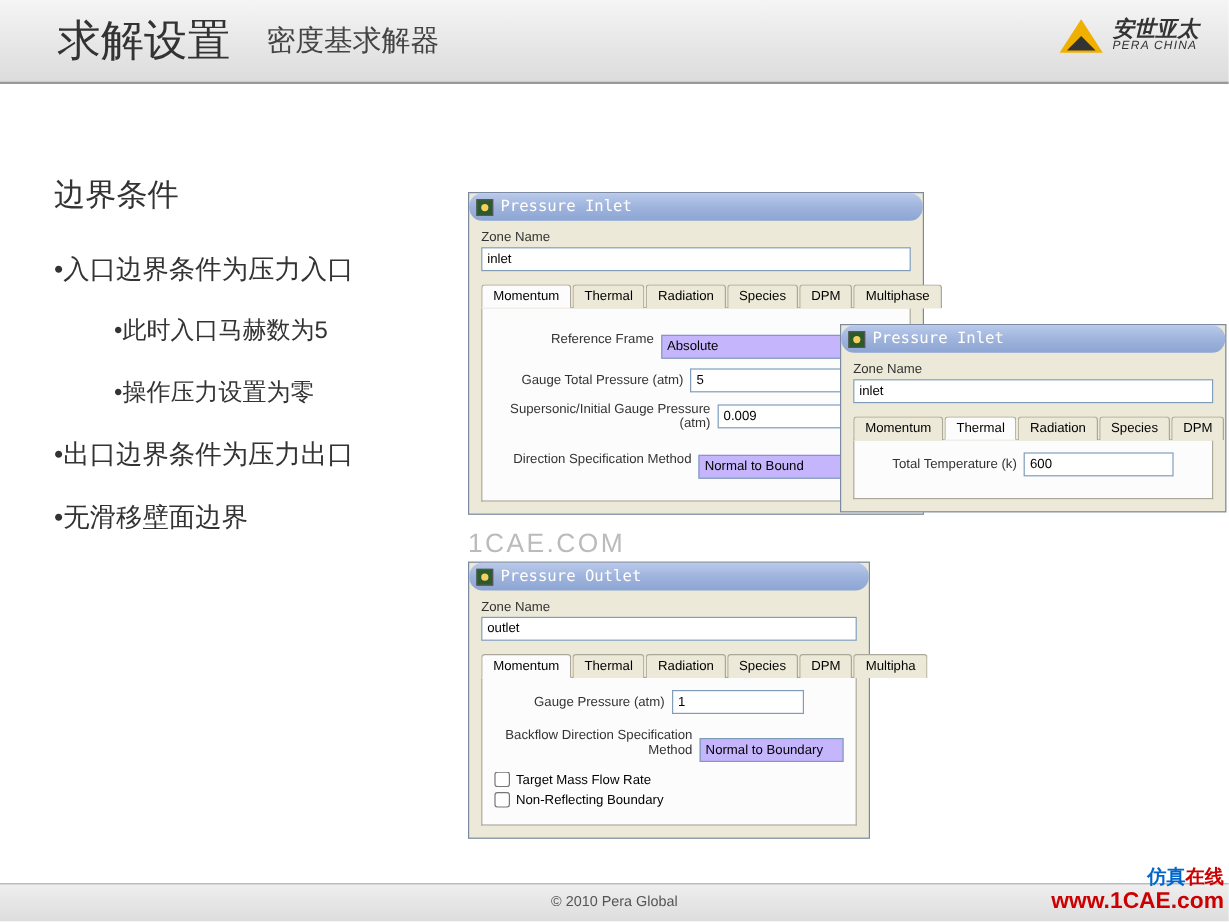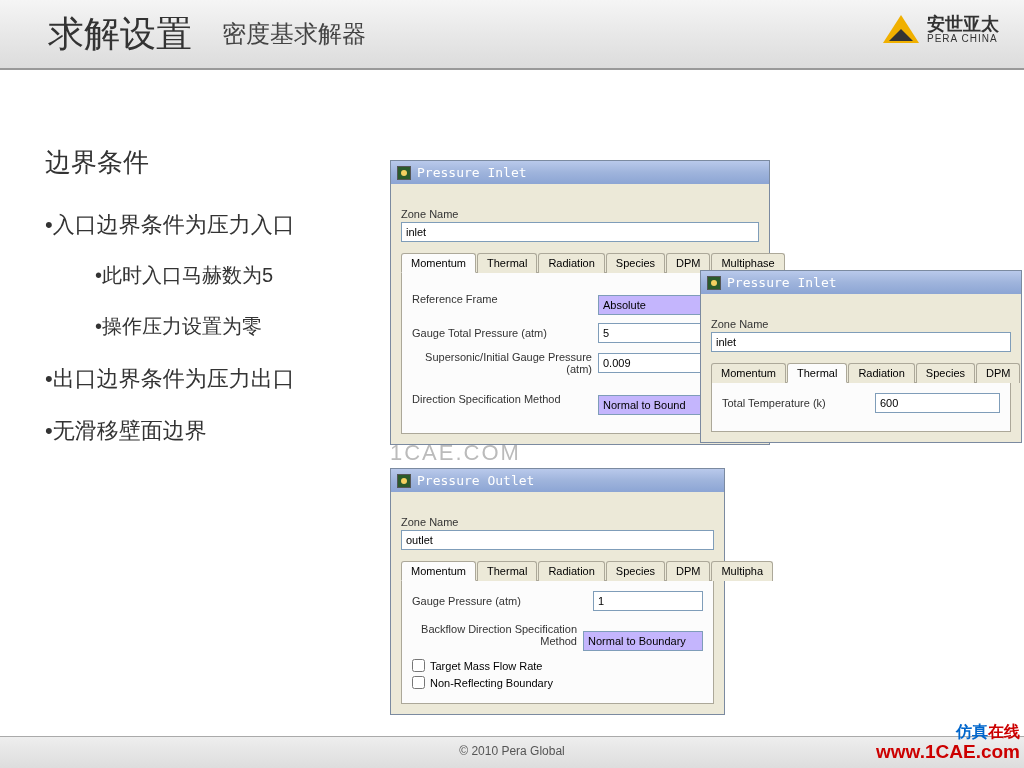--- a/index.html
+++ b/index.html
@@ -1,44 +1,44 @@
 <!DOCTYPE html>
 <html><head>
 <meta charset="utf-8">
 <style>
   * { box-sizing: border-box; margin: 0; padding: 0; }
   body { width: 1024px; height: 768px; font-family: "Microsoft YaHei", Tahoma, Arial, sans-serif; background: #fff; overflow: hidden; position: relative; }
   
   .header { height: 70px; background: linear-gradient(to bottom, #f5f5f5 0%, #e8e8e8 50%, #dcdcdc 100%); border-bottom: 2px solid #999; display: flex; align-items: center; padding-left: 48px; position: relative; }
   .header h1 { font-size: 36px; font-weight: normal; color: #333; margin-right: 30px; }
   .header .subtitle { font-size: 24px; color: #444; }
-  .logo-area { position: absolute; right: 25px; top: 15px; display: flex; align-items: flex-start; }
+  .logo-area { position: absolute; right: 25px; top: 15px; display: flex; align-items: flex-end; font-style: italic; }
   .logo-triangle { width: 0; height: 0; border-left: 18px solid transparent; border-right: 18px solid transparent; border-bottom: 28px solid #f0b000; margin-right: 8px; position: relative; }
   .logo-triangle::after { content:''; position:absolute; left:-12px; top:14px; width:0; height:0; border-left:12px solid transparent; border-right:12px solid transparent; border-bottom:12px solid #333; }
   .logo-text { font-size: 18px; font-weight: bold; color: #333; line-height: 1; }
   .logo-sub { font-size: 10px; color: #333; letter-spacing: 1px; }
   
   .content { position: relative; height: 660px; }
   .left-text { position: absolute; left: 45px; top: 75px; width: 330px; }
   .section-title { font-size: 26px; color: #333; margin-bottom: 30px; }
   .bullet1 { font-size: 22px; color: #333; margin-bottom: 22px; }
   .bullet2 { font-size: 20px; color: #333; margin-left: 50px; margin-bottom: 24px; }
   
   .dialog { position: absolute; background: #ece9d8; border: 1px solid #7b8aa0; font-family: Tahoma, sans-serif; font-size: 11px; }
-  .dialog-title { background: linear-gradient(to bottom, #b9c9eb 0%, #9fb4dc 50%, #8ca5d4 100%); color: #fff; font-family: "SimSun", monospace; font-size: 13px; padding: 4px 6px; display: flex; align-items: center; }
+  .dialog-title { background: linear-gradient(to bottom, #b9c9eb 0%, #9fb4dc 50%, #8ca5d4 100%); color: #fff; font-family: "SimSun", monospace; font-size: 13px; padding: 4px 6px; display: flex; align-items: center; border-radius: 11px; }
   .dialog-title .icon { width: 14px; height: 14px; background: #2b5a2b; border: 1px solid #555; margin-right: 6px; display:inline-block; position:relative; }
   .dialog-title .icon::after { content:''; position:absolute; left:3px; top:3px; width:6px; height:6px; background:#f5d060; border-radius:50%; }
-  .dialog-body { padding: 24px 10px 10px 10px; }
+  .dialog-body { padding: 8px 10px 10px 10px; }
   .zone-label { font-size: 11px; color: #333; margin-bottom: 2px; }
   .textfield { background: #fff; border: 1px solid #7f9db9; padding: 2px 4px; font-size: 11px; height: 20px; }
   .tabs { display: flex; margin-top: 10px; border-bottom: 1px solid #aca899; }
   .tab { padding: 3px 9px; background: #ece9d8; border: 1px solid #aca899; border-bottom: none; margin-right: 1px; font-size: 11px; border-radius: 3px 3px 0 0; position: relative; top: 1px; }
   .tab.active { background: #fcfcfc; border-bottom: 1px solid #fcfcfc; z-index: 2; }
   .tabpanel { background: #fcfcfc; border: 1px solid #aca899; border-top: none; padding: 10px; }
-  .formrow { display: flex; align-items: center; justify-content: space-between; margin-bottom: 8px; }
+  .formrow { display: flex; align-items: center; justify-content: center; margin-bottom: 8px; }
   .formrow label { font-size: 11px; color: #333; margin-right: 6px; text-align: right; }
   .formrow .textfield, .formrow .select { width: 150px; }
   .select { background: #c4b5fd; border: 1px solid #7f9db9; padding: 2px 4px; font-size: 11px; height: 20px; margin-top: 12px; }
   .checkbox-row { display: flex; align-items: center; margin-bottom: 4px; }
   .checkbox-row input { margin-right: 5px; }
   
   #dialog1 { left: 390px; top: 90px; width: 380px; }
   #dialog2 { left: 700px; top: 200px; width: 322px; }
   #dialog3 { left: 390px; top: 398px; width: 335px; }
   

